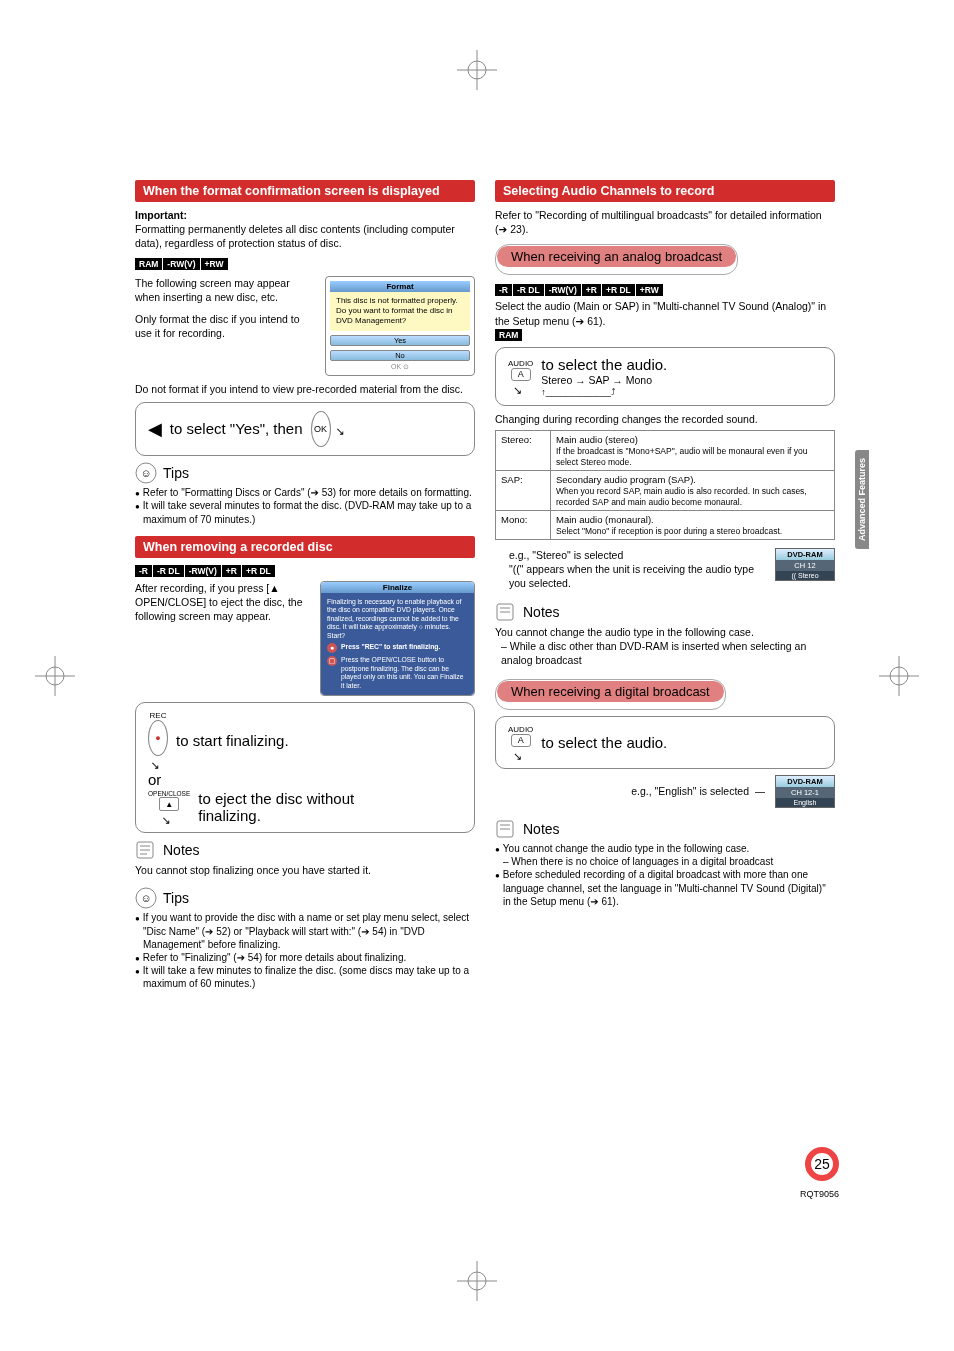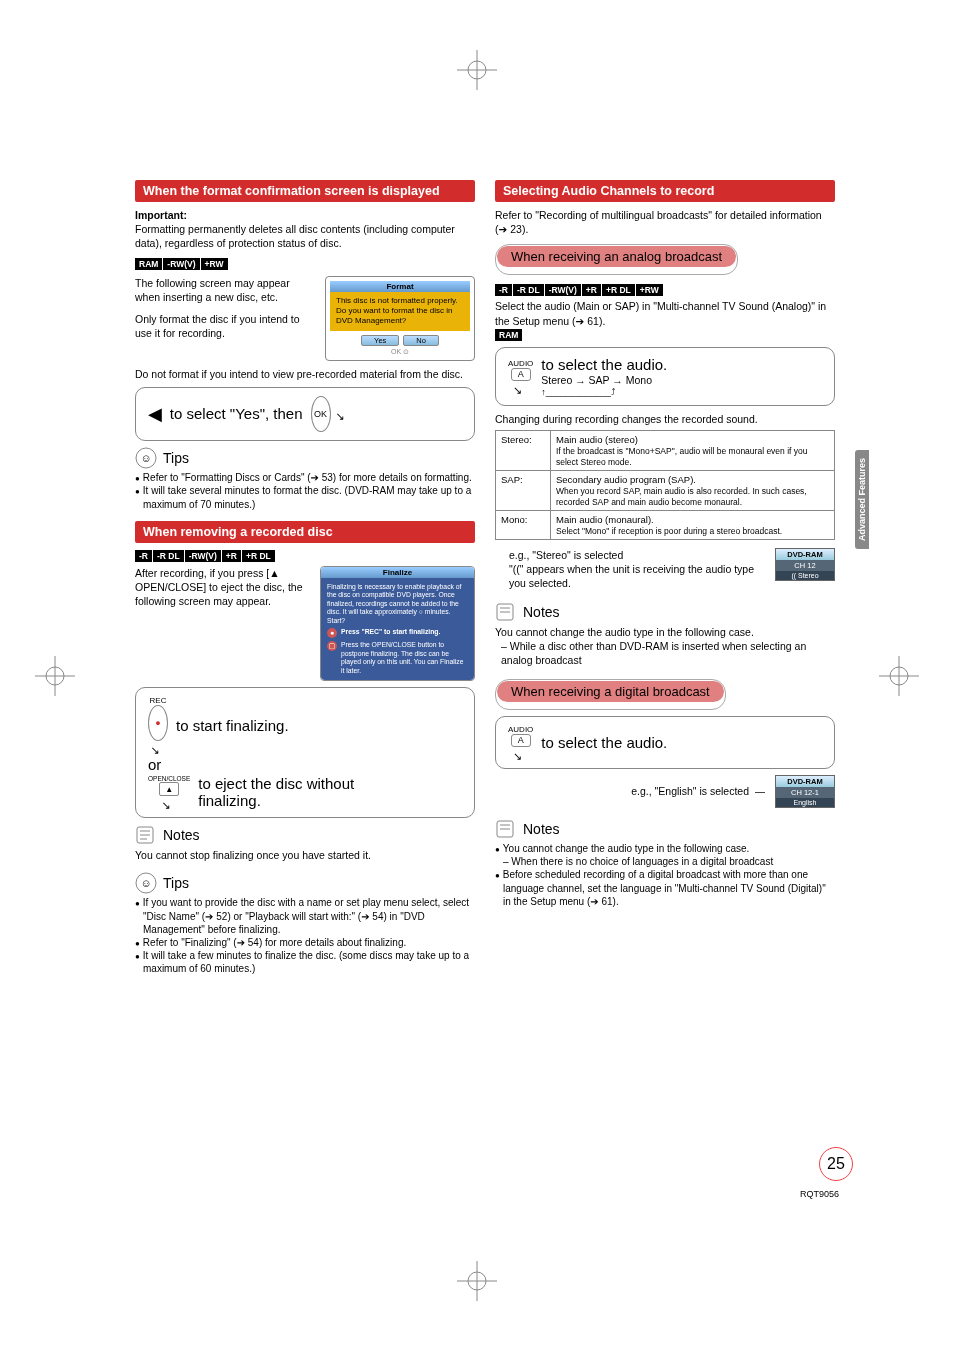--- a/index.html
+++ b/index.html
@@ -17,41 +17,41 @@
   .chip { display: inline-block; background: #000; color: #fff; font-size: 8.5px; font-weight: bold; padding: 1px 4px; margin-right: 1px; }
   .roundbox { border: 1px solid #888; border-radius: 10px; padding: 8px 12px; margin: 6px 0; }
   .icon-tip, .icon-note { width: 22px; height: 22px; vertical-align: middle; }
   .hdr { display: flex; align-items: center; gap: 6px; margin: 6px 0 2px; }
   .hdr span { font-size: 14px; }
   ul.bul { list-style: none; padding-left: 0; }
   ul.bul li { text-indent: -8px; padding-left: 8px; font-size: 10px; line-height: 1.3; }
   ul.bul li::before { content: "●"; font-size: 8px; margin-right: 3px; }
   .mockup { border: 1px solid #888; border-radius: 4px; font-size: 8px; text-align: center; padding: 4px; width: 150px; }
   .mockup .title { background: linear-gradient(#9cf,#69c); padding: 1px 0; font-weight: bold; }
-  .mockup .body { background: #eab308; padding: 4px 6px; text-align: left; line-height: 1.3; }
-  .mockup .btns { display: flex; gap: 4px; justify-content: center; margin-top: 4px; }
+  .mockup .body { background: #fef9c3; padding: 4px 6px; text-align: left; line-height: 1.3; }
+  .mockup .btns { display: flex; gap: 4px; justify-content: center; margin-top: 4px; flex-direction: column; }
   .mockup .btn { background: linear-gradient(#bdf,#8bd); border: 1px solid #888; font-size: 7.5px; padding: 0 12px; border-radius: 2px; }
   .mockup2 { border: 1px solid #888; border-radius: 4px; width: 155px; font-size: 6.8px; color: #fff; }
   .mockup2 .ttl { background: linear-gradient(#9cf,#69c); color:#000; text-align:center; font-weight:bold; padding:1px 0; font-size: 8px; border-radius: 4px 4px 0 0;}
   .mockup2 .bd { background: #3a5a9a; padding: 5px 6px; line-height: 1.25; border-radius: 0 0 4px 4px;}
   .mockup2 .row { display:flex; gap:4px; margin-top:3px;}
   .mockup2 .circ { width:10px;height:10px;border-radius:50%;background:#c55;flex-shrink:0;display:flex;align-items:center;justify-content:center;font-size:7px;}
   .tbl { border-collapse: collapse; width: 100%; font-size: 9.5px; }
   .tbl td { border: 1px solid #888; padding: 3px 5px; vertical-align: top; }
   .tbl .k { width: 55px; }
   .tbl .sub { font-size: 8.5px; }
   .osd { border: 1px solid #666; width: 60px; text-align: center; font-size: 7.5px; margin-left: 4px; }
   .osd div:first-child { background: linear-gradient(#def,#9cd); padding: 1px 0; font-weight: bold; }
   .osd .r1 { background: #567; color:#fff; padding: 1px 0; }
   .osd .r2 { background: #345; color:#fff; padding: 1px 0; font-size: 7px; }
   .audio-btn { border:1px solid #888; border-radius: 3px; padding: 1px 6px; font-size: 9px; display:inline-block; text-align:center; line-height: 1;}
   .audio-lbl { font-size: 8px; text-align:center; }
   .btn-ic { display:inline-flex; flex-direction:column; align-items:center; vertical-align:middle;}
   .side-tab { position:absolute; right: 85px; top: 450px; writing-mode: vertical-rl; transform: rotate(180deg); font-size: 9px; font-weight: bold; background:#888; color:#fff; padding: 8px 2px; border-radius: 0 3px 3px 0;}
-  .pagenum { position:absolute; right:101px; bottom:170px; border:1px solid #ef4444; border-radius:50%; width:34px; height:34px; display:flex; align-items:center; justify-content:center; font-size:16px; }
+  .pagenum { position:absolute; right:115px; bottom:170px; border:6px solid #ef4444; border-radius:50%; width:34px; height:34px; display:flex; align-items:center; justify-content:center; font-size:14px; }
   .doccode { position:absolute; right:115px; bottom:152px; font-size:9px; }
   .remote-circ { width:20px;height:36px;border:1px solid #888;border-radius:50%;display:inline-flex;align-items:center;justify-content:center;font-size:9px;}
   .remote-sq { width:20px;height:14px;border:1px solid #888;border-radius:2px;display:inline-flex;align-items:center;justify-content:center;font-size:8px;}
   .arrow-finger { font-size: 11px; position:relative; top:3px; left:-3px; }
   .reg-mark { position:absolute; left:50%; transform:translateX(-50%); }
   .reg-top { top: 50px; }
   .reg-bot { bottom: 50px; }
   .reg-side { top: 50%; transform: translateY(-50%); }
 </style>
 </head>

